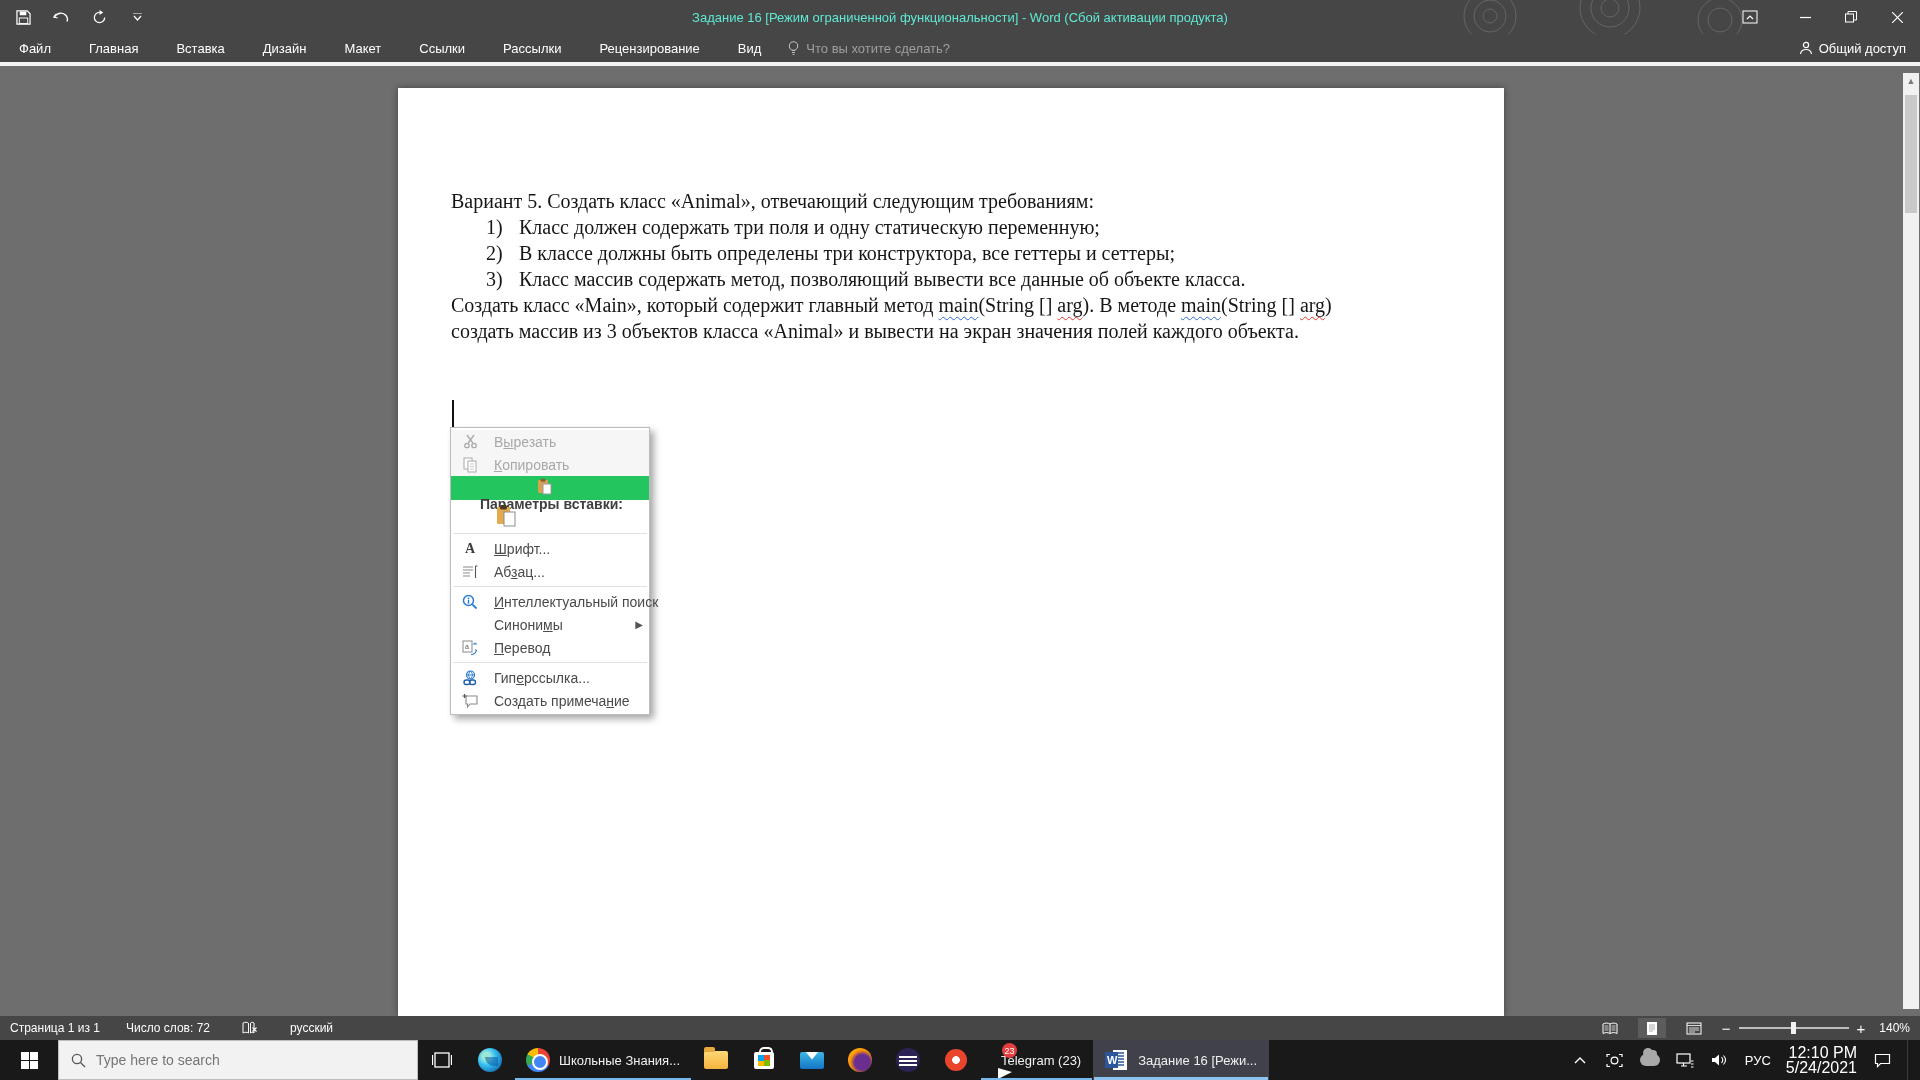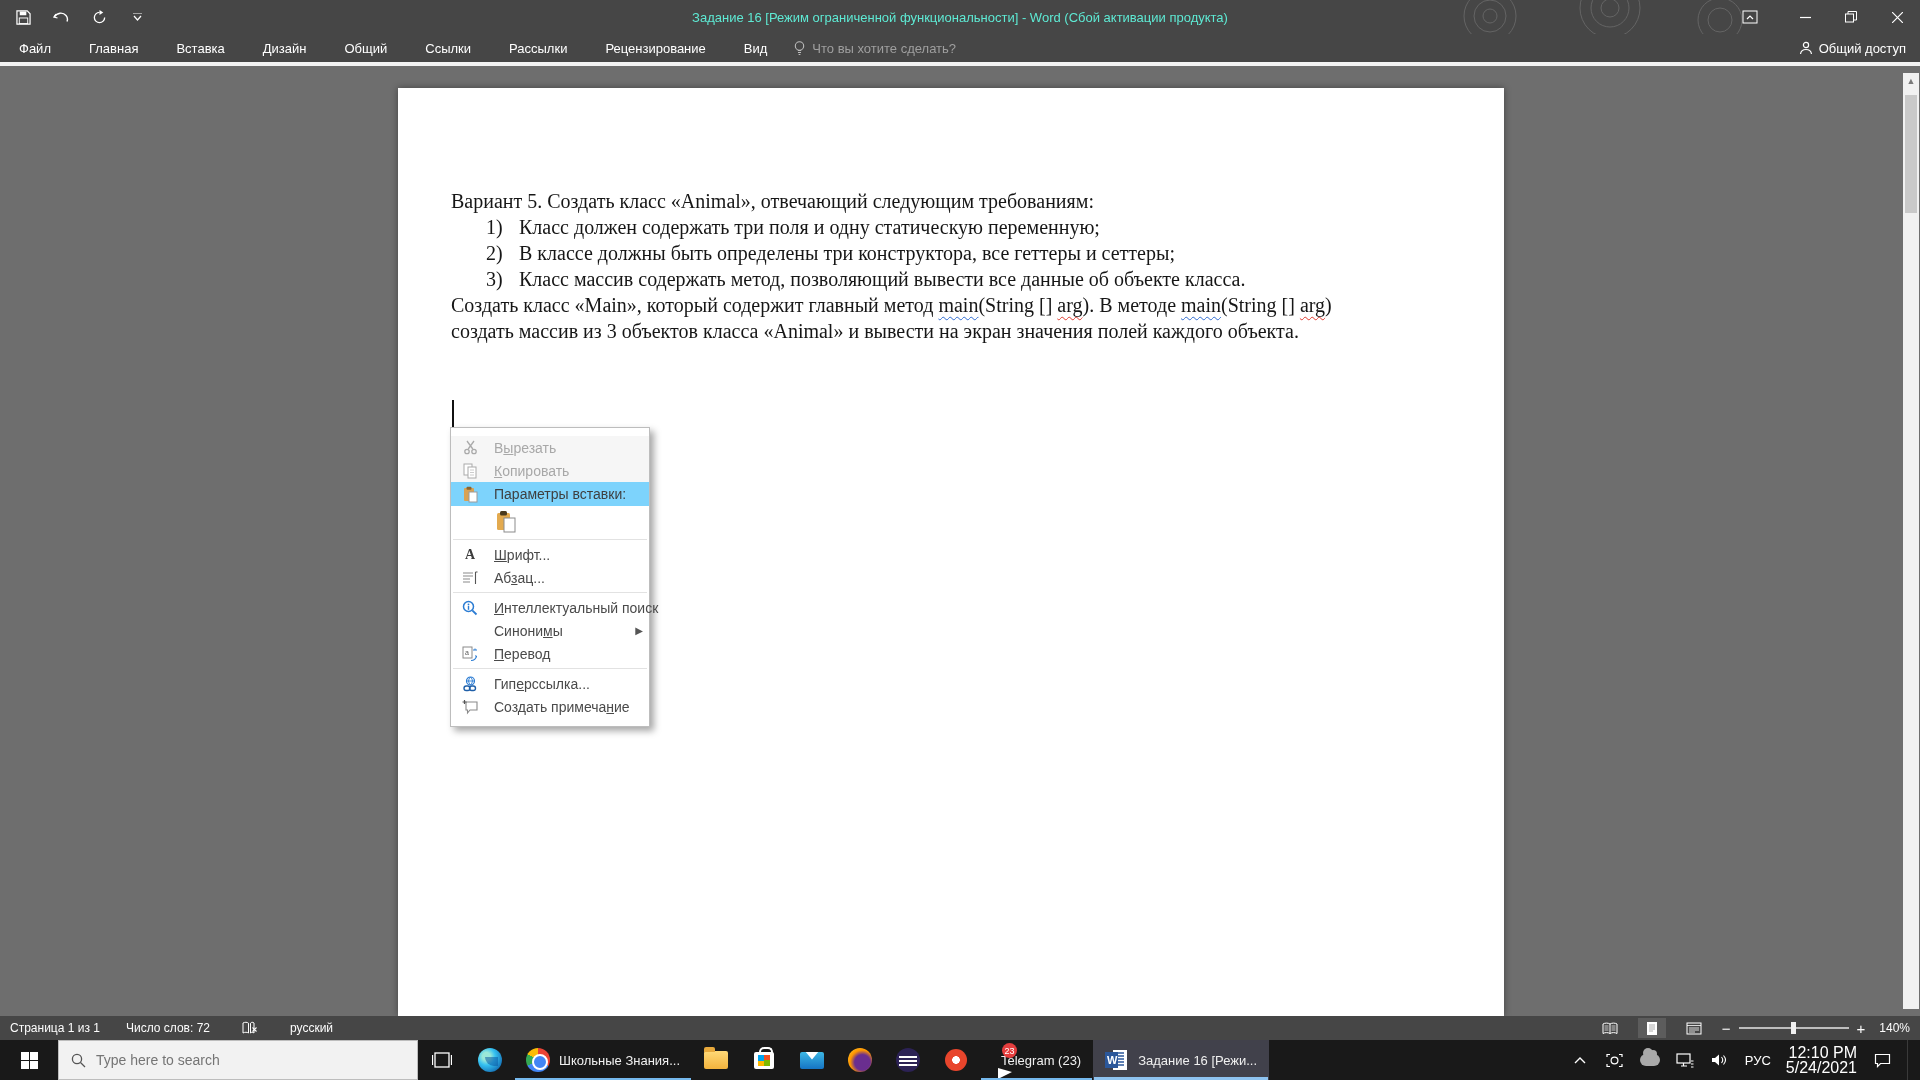--- a/index.html
+++ b/index.html
@@ -39,26 +39,26 @@
   .caret { position:absolute; left:54px; top:312px; width:2px; height:27px; background:#111; }
 
   
   .vscroll { position:absolute; right:1px; top:7px; width:16px; height:936px; background:#f1f1f1; }
   .vscroll .arrow { width:16px; height:16px; display:flex; align-items:center; justify-content:center;
     color:#7a7a7a; font-size:9px; }
   .vscroll .thumb { position:absolute; left:2px; top:22px; width:12px; height:118px; background:#c9c9c9; }
 
   
   .ctx { position:absolute; left:450px; top:427px; width:200px; background:#fff; border:1px solid #bdbdbd;
-    box-shadow:4px 4px 7px rgba(0,0,0,.35); padding:8px 0; z-index:40; font-size:14px; color:#4a4a4a; }
+    box-shadow:4px 4px 7px rgba(0,0,0,.35); padding:2px 0; z-index:40; font-size:14px; color:#4a4a4a; }
   .mi { height:23px; display:flex; align-items:center; padding-left:9px; padding-right:6px; }
   .mi .ic { width:20px; flex:0 0 20px; height:19px; display:flex; align-items:center; justify-content:center; margin-right:14px; }
   .mi .lbl { white-space:nowrap; }
   .mi.disabled { color:#a8a8a8; background:#f6f6f6; }
-  .mi.header { font-weight:normal; color:#3f3f3f; background:#7dd3fc; height:24px; }
+  .mi.header { font-weight:bold; color:#3f3f3f; background:#22c55e; height:24px;flex-direction:column; }
   .mi .sub { margin-left:auto; color:#555; font-size:10px; }
   .paste-row { height:30px; display:flex; align-items:center; padding-left:42px; }
   .paste-btn { width:26px; height:26px; display:flex; align-items:center; justify-content:center; }
   .sep { border-top:1px solid #e2e2e2; margin:3px 2px; }
   u { text-decoration:underline; }
 
   
   .statusbar { position:absolute; left:0; top:1016px; width:1920px; height:24px; background:#464646; color:#fdfdfd;
     font-size:12px; display:flex; align-items:center; }
   .sb-left { display:flex; align-items:center; gap:26px; padding-left:10px; }
@@ -195,21 +195,21 @@
           </svg>
       </span>
     </div>
   </div>
 
   <div class="tabrow">
     <span class="tab">Файл</span>
     <span class="tab">Главная</span>
     <span class="tab">Вставка</span>
     <span class="tab">Дизайн</span>
-    <span class="tab">Общий</span>
+    <span class="tab">Макет</span>
     <span class="tab">Ссылки</span>
     <span class="tab">Рассылки</span>
     <span class="tab">Рецензирование</span>
     <span class="tab">Вид</span>
     <span class="tellme">
       <svg width="11" height="15" viewBox="0 0 11 15">
           <circle cx="5.5" cy="5" r="4.2" fill="none" stroke="#bdbdbd" stroke-width="1.1"></circle>
           <path d="M3.8 9.5 h3.4 M4 11.5 h3 M4.6 13.5 h1.8" stroke="#bdbdbd" stroke-width="1.1"></path>
         </svg>
       <span>Что вы хотите сделать?</span>

